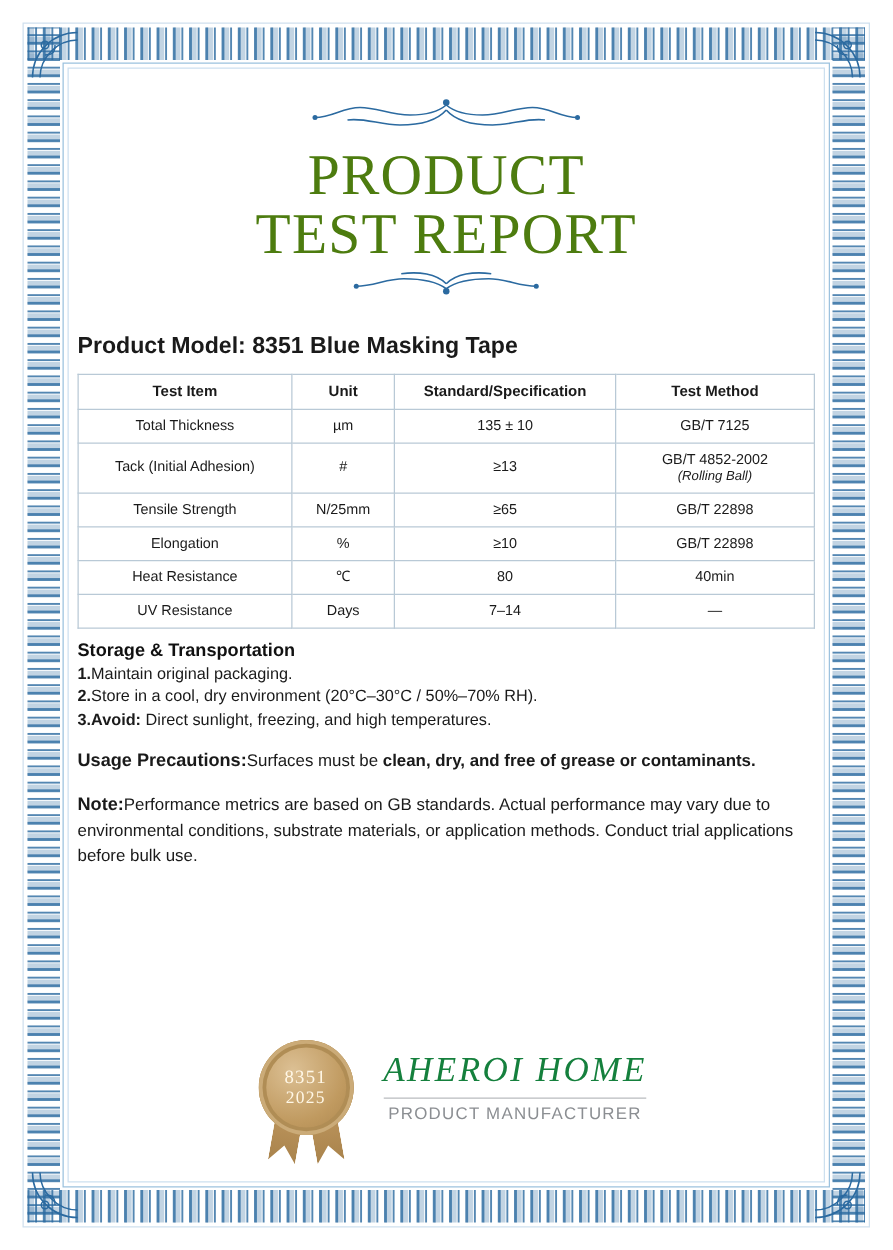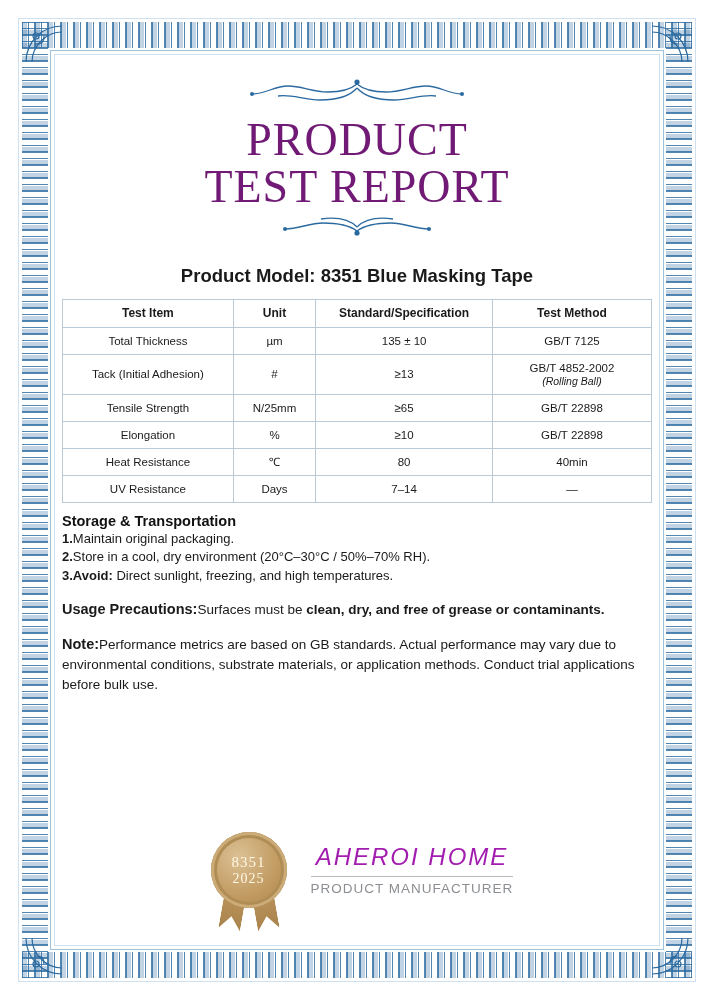--- a/index.html
+++ b/index.html
@@ -91,30 +91,29 @@
   .flourish-top svg, .flourish-bottom svg { width: 100%; height: 100%; display: block; }
   .flourish-bottom {
     margin: 2px auto 0;
     width: 200px; height: 26px;
     color: #2b6aa0;
   }
 
   .doc-title {
     text-align: center;
     font-family: "Liberation Serif", serif;
-    color: #701a75;
+    color: #4d7c0f;
     font-size: 46px;
     line-height: 1.03;
     letter-spacing: 1px;
     margin-top: 4px;
   }
   .doc-title .l2 { display: block; }
 
   .model-line {
-    text-align: center;
     font-size: 18.5px;
     font-weight: bold;
     color: #1a1a1a;
     margin-top: 26px;
     margin-bottom: 12px;
   }
 
   table.spec {
     width: 100%;
     border-collapse: collapse;
@@ -203,25 +202,25 @@
     z-index: 1;
   }
   .ribbon-l { left: 22px; clip-path: polygon(0 0, 100% 0, 100% 100%, 50% 76%, 0 100%); transform: rotate(10deg); }
   .ribbon-r { left: 52px; clip-path: polygon(0 0, 100% 0, 100% 100%, 50% 76%, 0 100%); transform: rotate(-10deg); }
 
   .brand {
     text-align: center;
     padding-bottom: 6px;
   }
   .brand-name {
-    font-family: Liberation Sans, sans-serif;
+    font-family: Liberation Serif, serif;
     font-style: italic;
-    font-size: 24px;
+    font-size: 28px;
     letter-spacing: 2px;
-    color: #a21caf;
+    color: #15803d;
   }
   .brand-rule {
     height: 1px;
     background: #b9bcbf;
     margin: 5px 0 4px;
   }
   .brand-sub {
     font-size: 13.5px;
     letter-spacing: 1px;
     color: #8b8e92;

